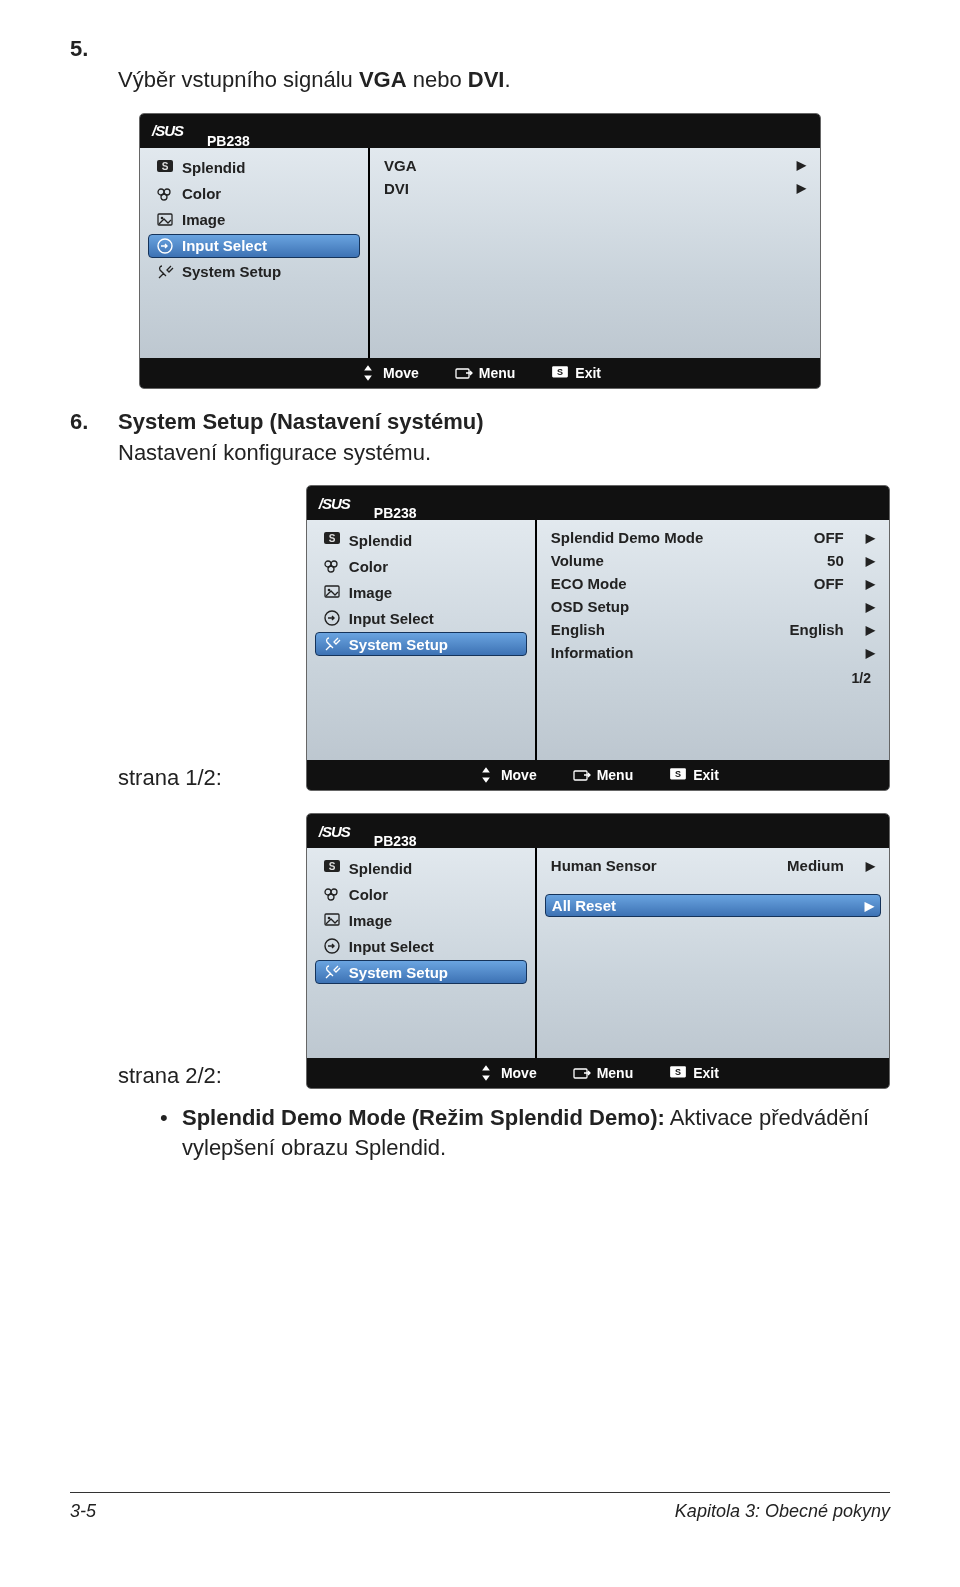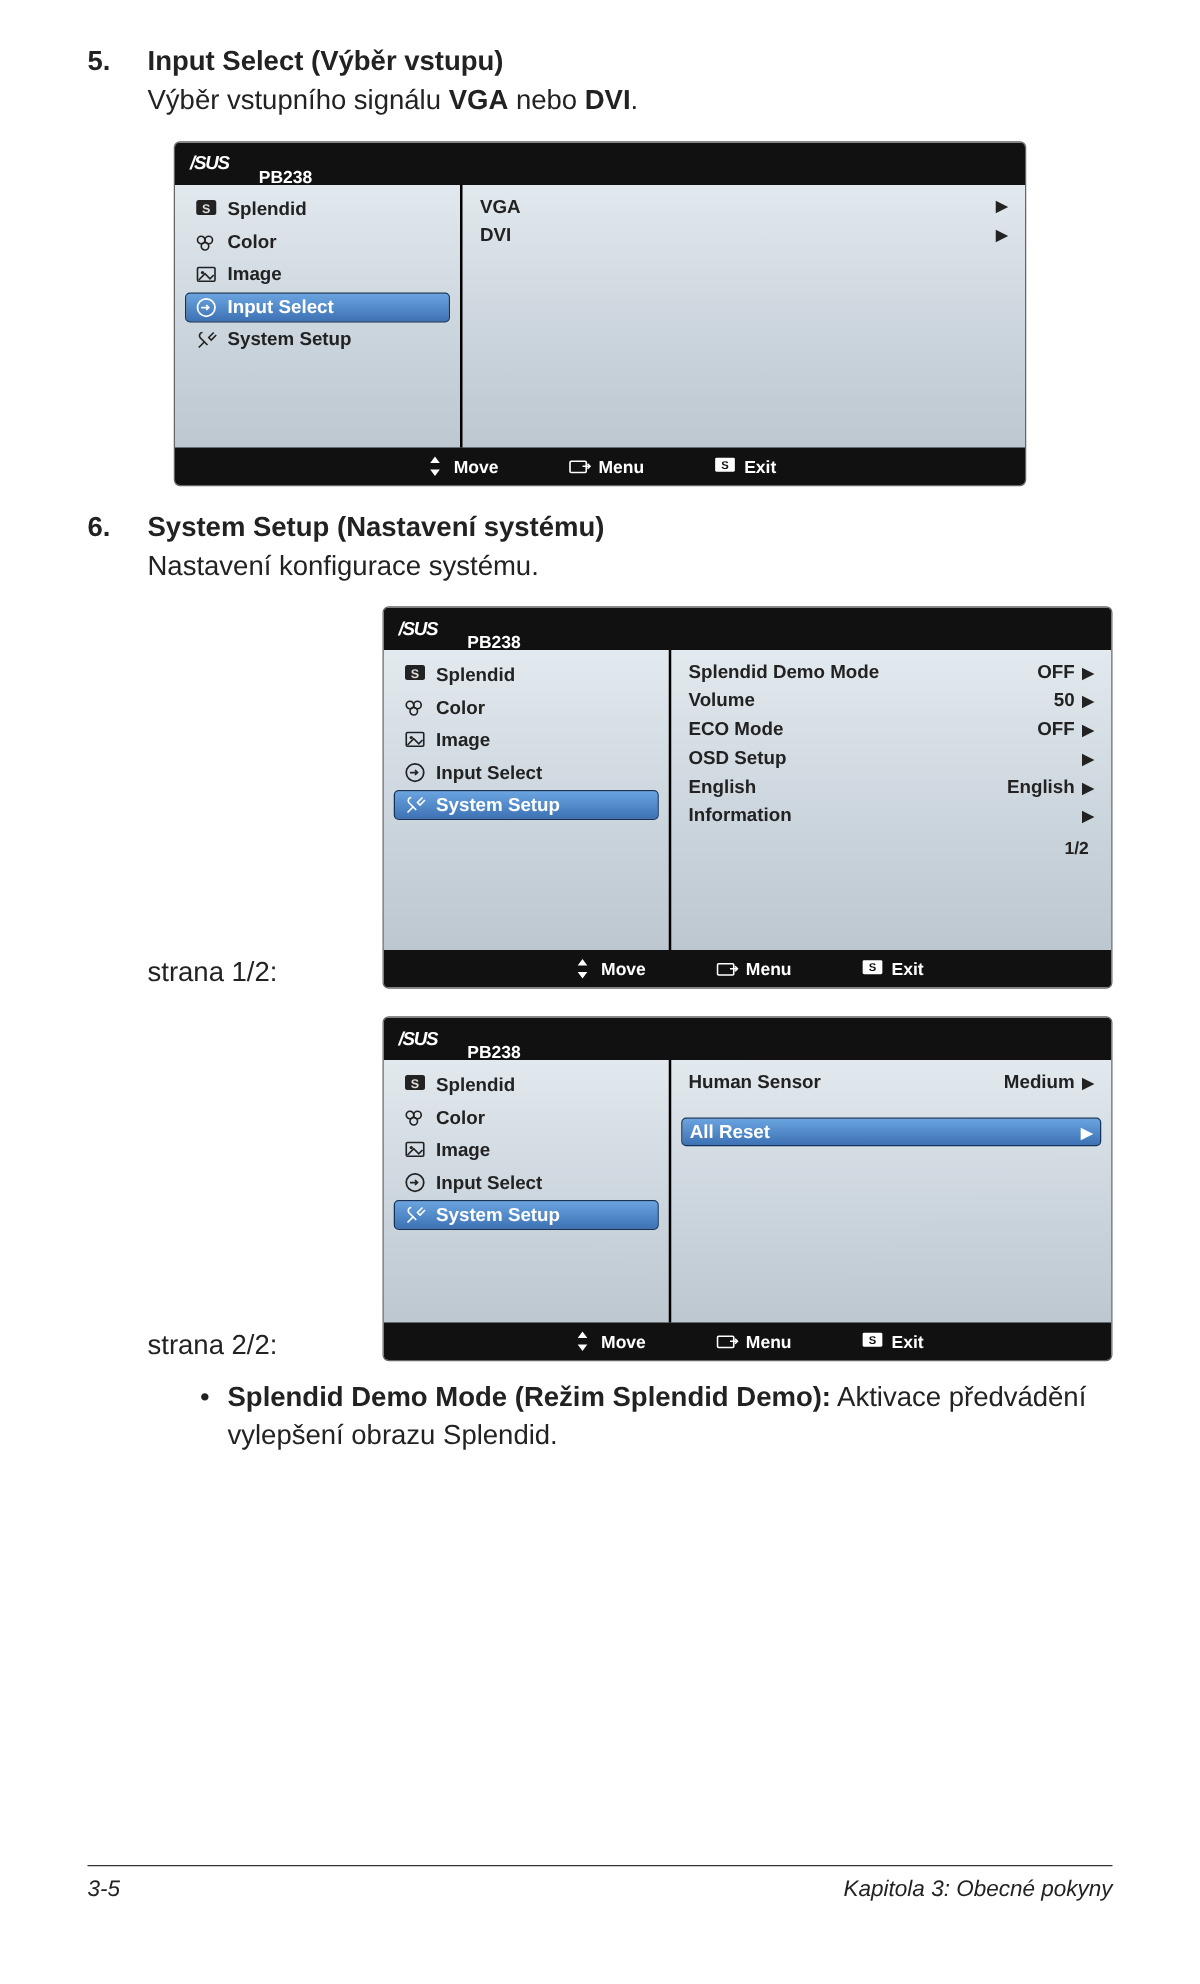--- a/index.html
+++ b/index.html
@@ -121,37 +121,37 @@
     border-radius: 4px;
   }
   .row.sel {
     background: linear-gradient(#6aa4e0,#3d72b4);
     color: #fff;
     border: 1px solid #15335a;
     padding: 2px 6px;
     margin: 17px -6px;
   }
   .row .label { flex: 1; }
-  .row .val { margin-right: 6px; }
+  .row .val { margin-right: 22px; }
   .row .arr { font-size: 12px; }
   .page-ind {
     text-align: right;
     font-weight: 700;
     font-size: 14px;
     padding: 6px 4px 2px 0;
     color: #222;
   }
   .osd-foot {
     background: #111;
     color: #fff;
     height: 30px;
     display: flex;
     align-items: center;
     justify-content: center;
-    gap: 56px;
+    gap: 36px;
     font-weight: 700;
     font-size: 14px;
   }
   .foot-seg { display: flex; align-items: center; gap: 6px; }
   .foot-ico { width: 18px; height: 14px; display: inline-flex; align-items: center; justify-content: center; }
 
   .strana-row { display: flex; align-items: flex-end; margin-bottom: 14px; }
   .strana-lbl {
     font-size: 22px;
     width: 200px;
@@ -182,21 +182,20 @@
     font-style: italic;
   }
 </style>
 </head>
 <body>
 
 <div class="page">
 
   <div class="section-head">
     <div class="num">5.</div>
-    <div class="title">Input Select (Výběr vstupu)</div>
   </div>
   <p class="desc">
     <span>Výběr vstupního signálu </span><b>VGA</b><span> nebo </span><b>DVI</b><span>.</span>
   </p>
 
   <div class="osd">
     <div class="osd-top">
       <span class="asus-logo">/SUS</span>
       <span class="model">PB238</span>
     </div>

